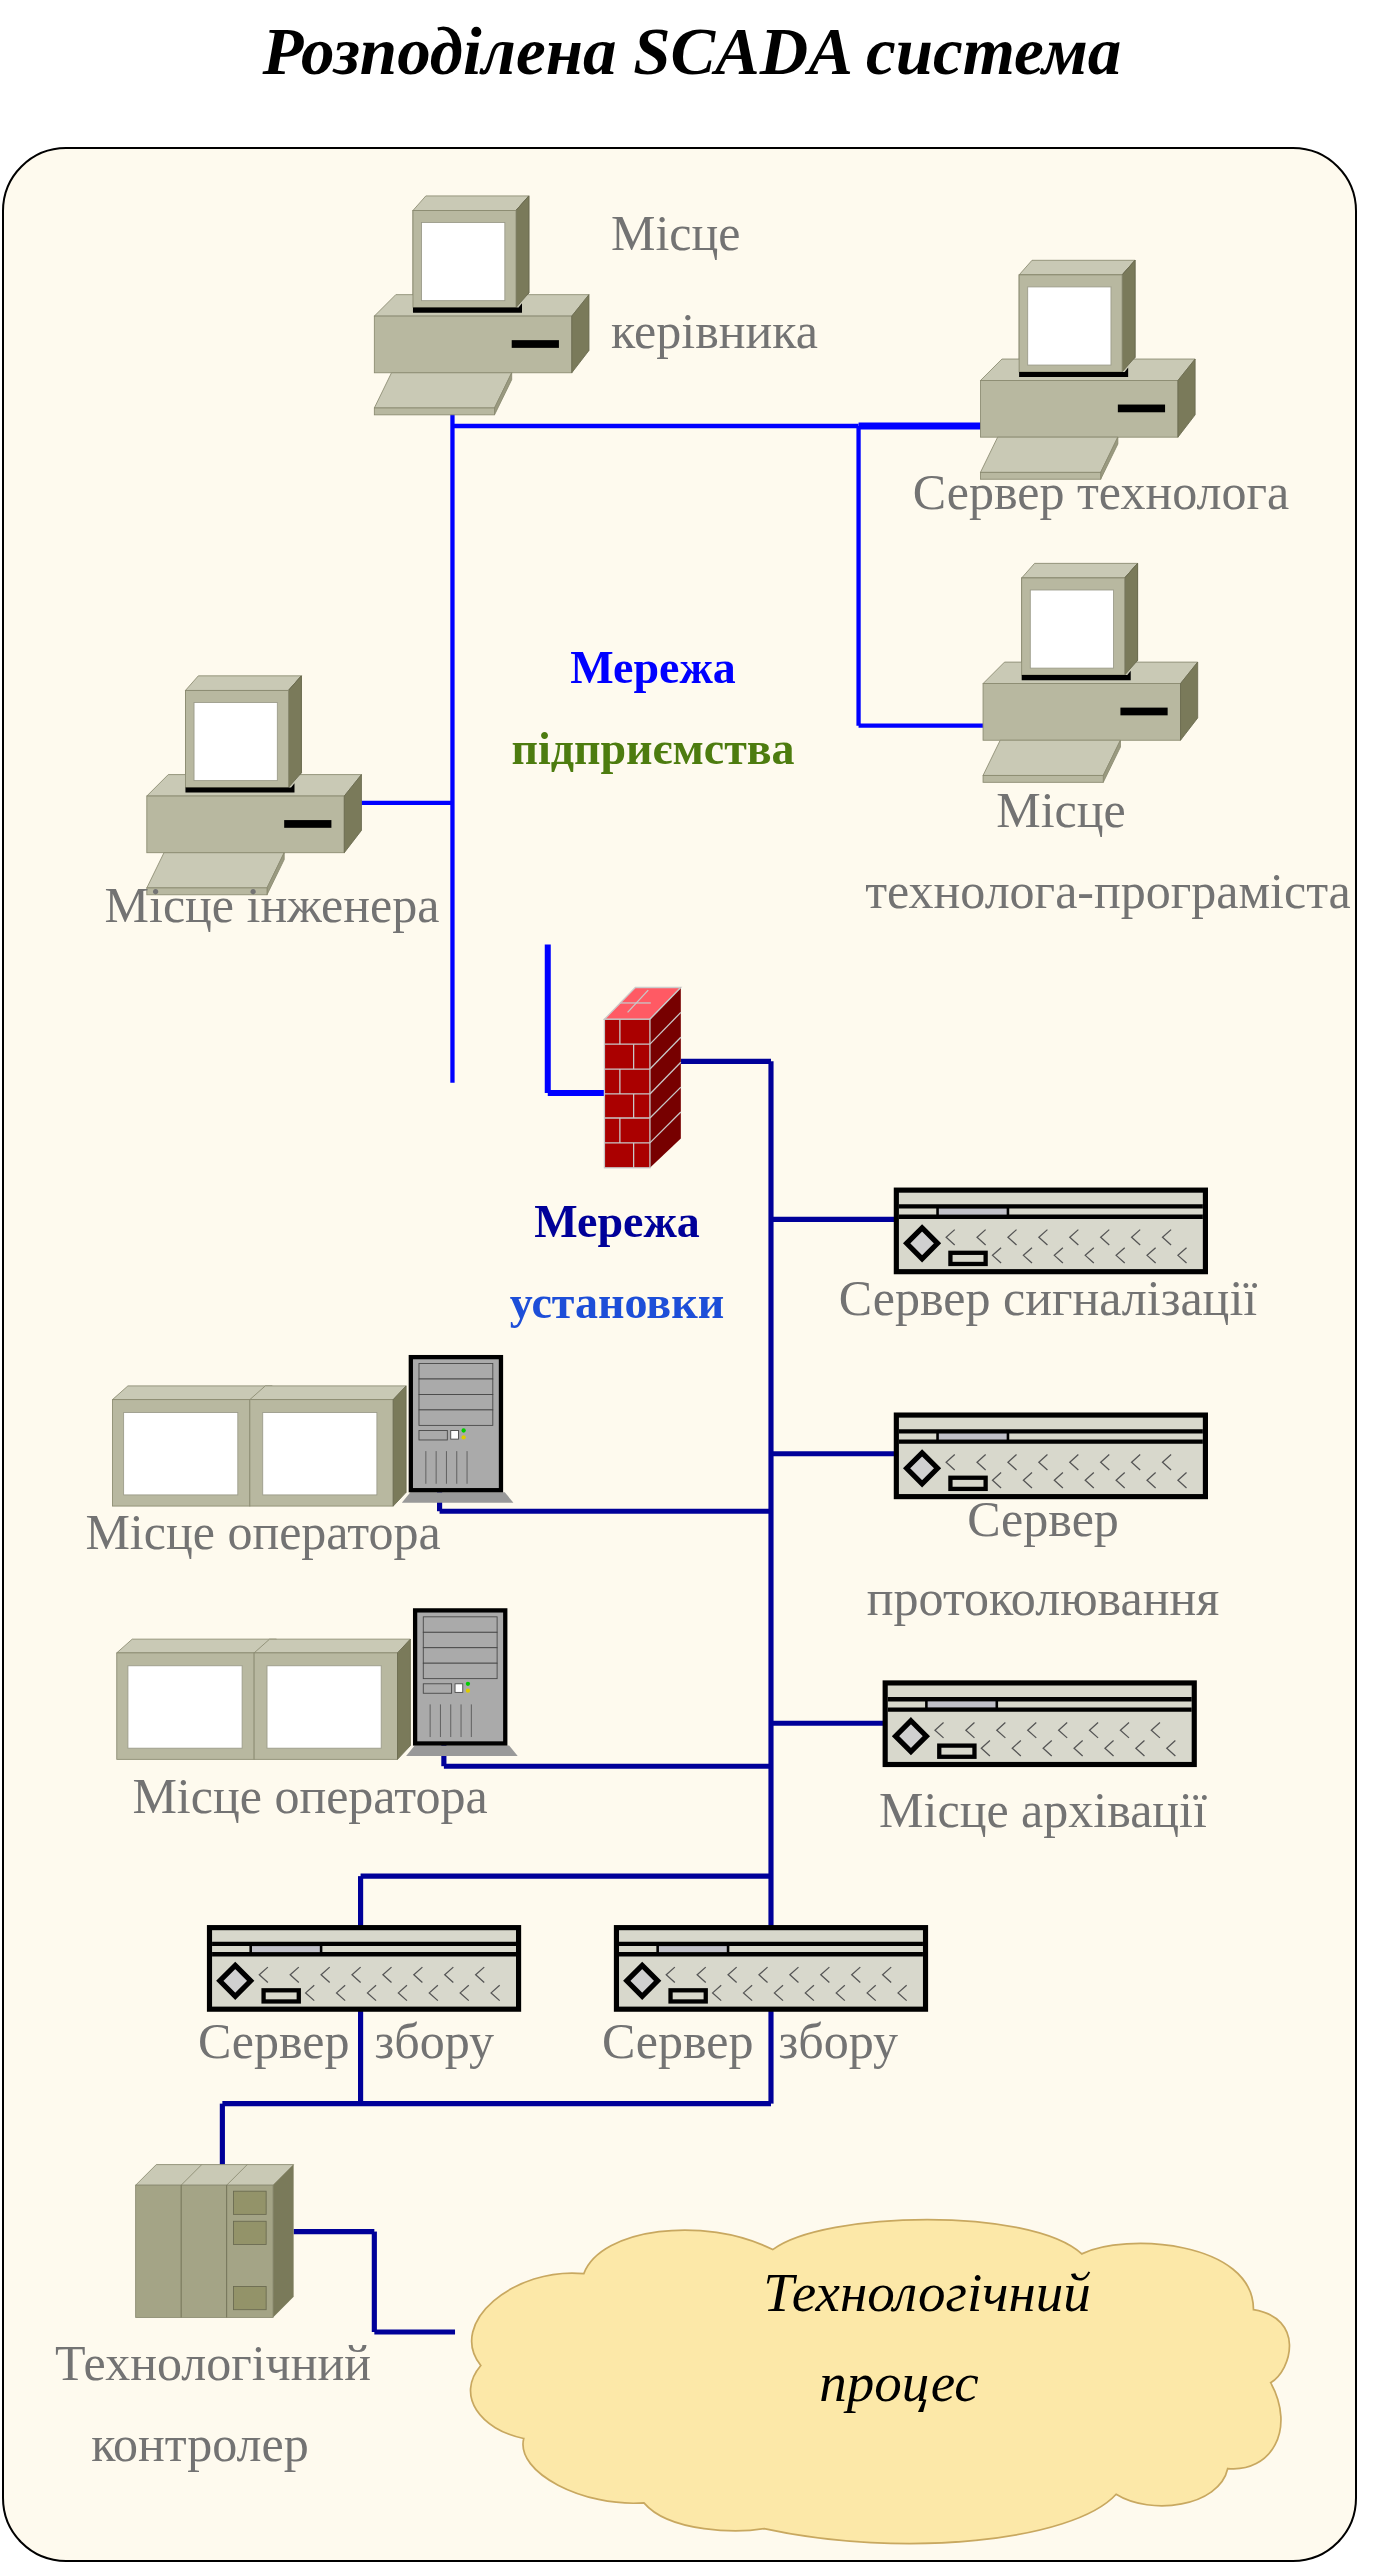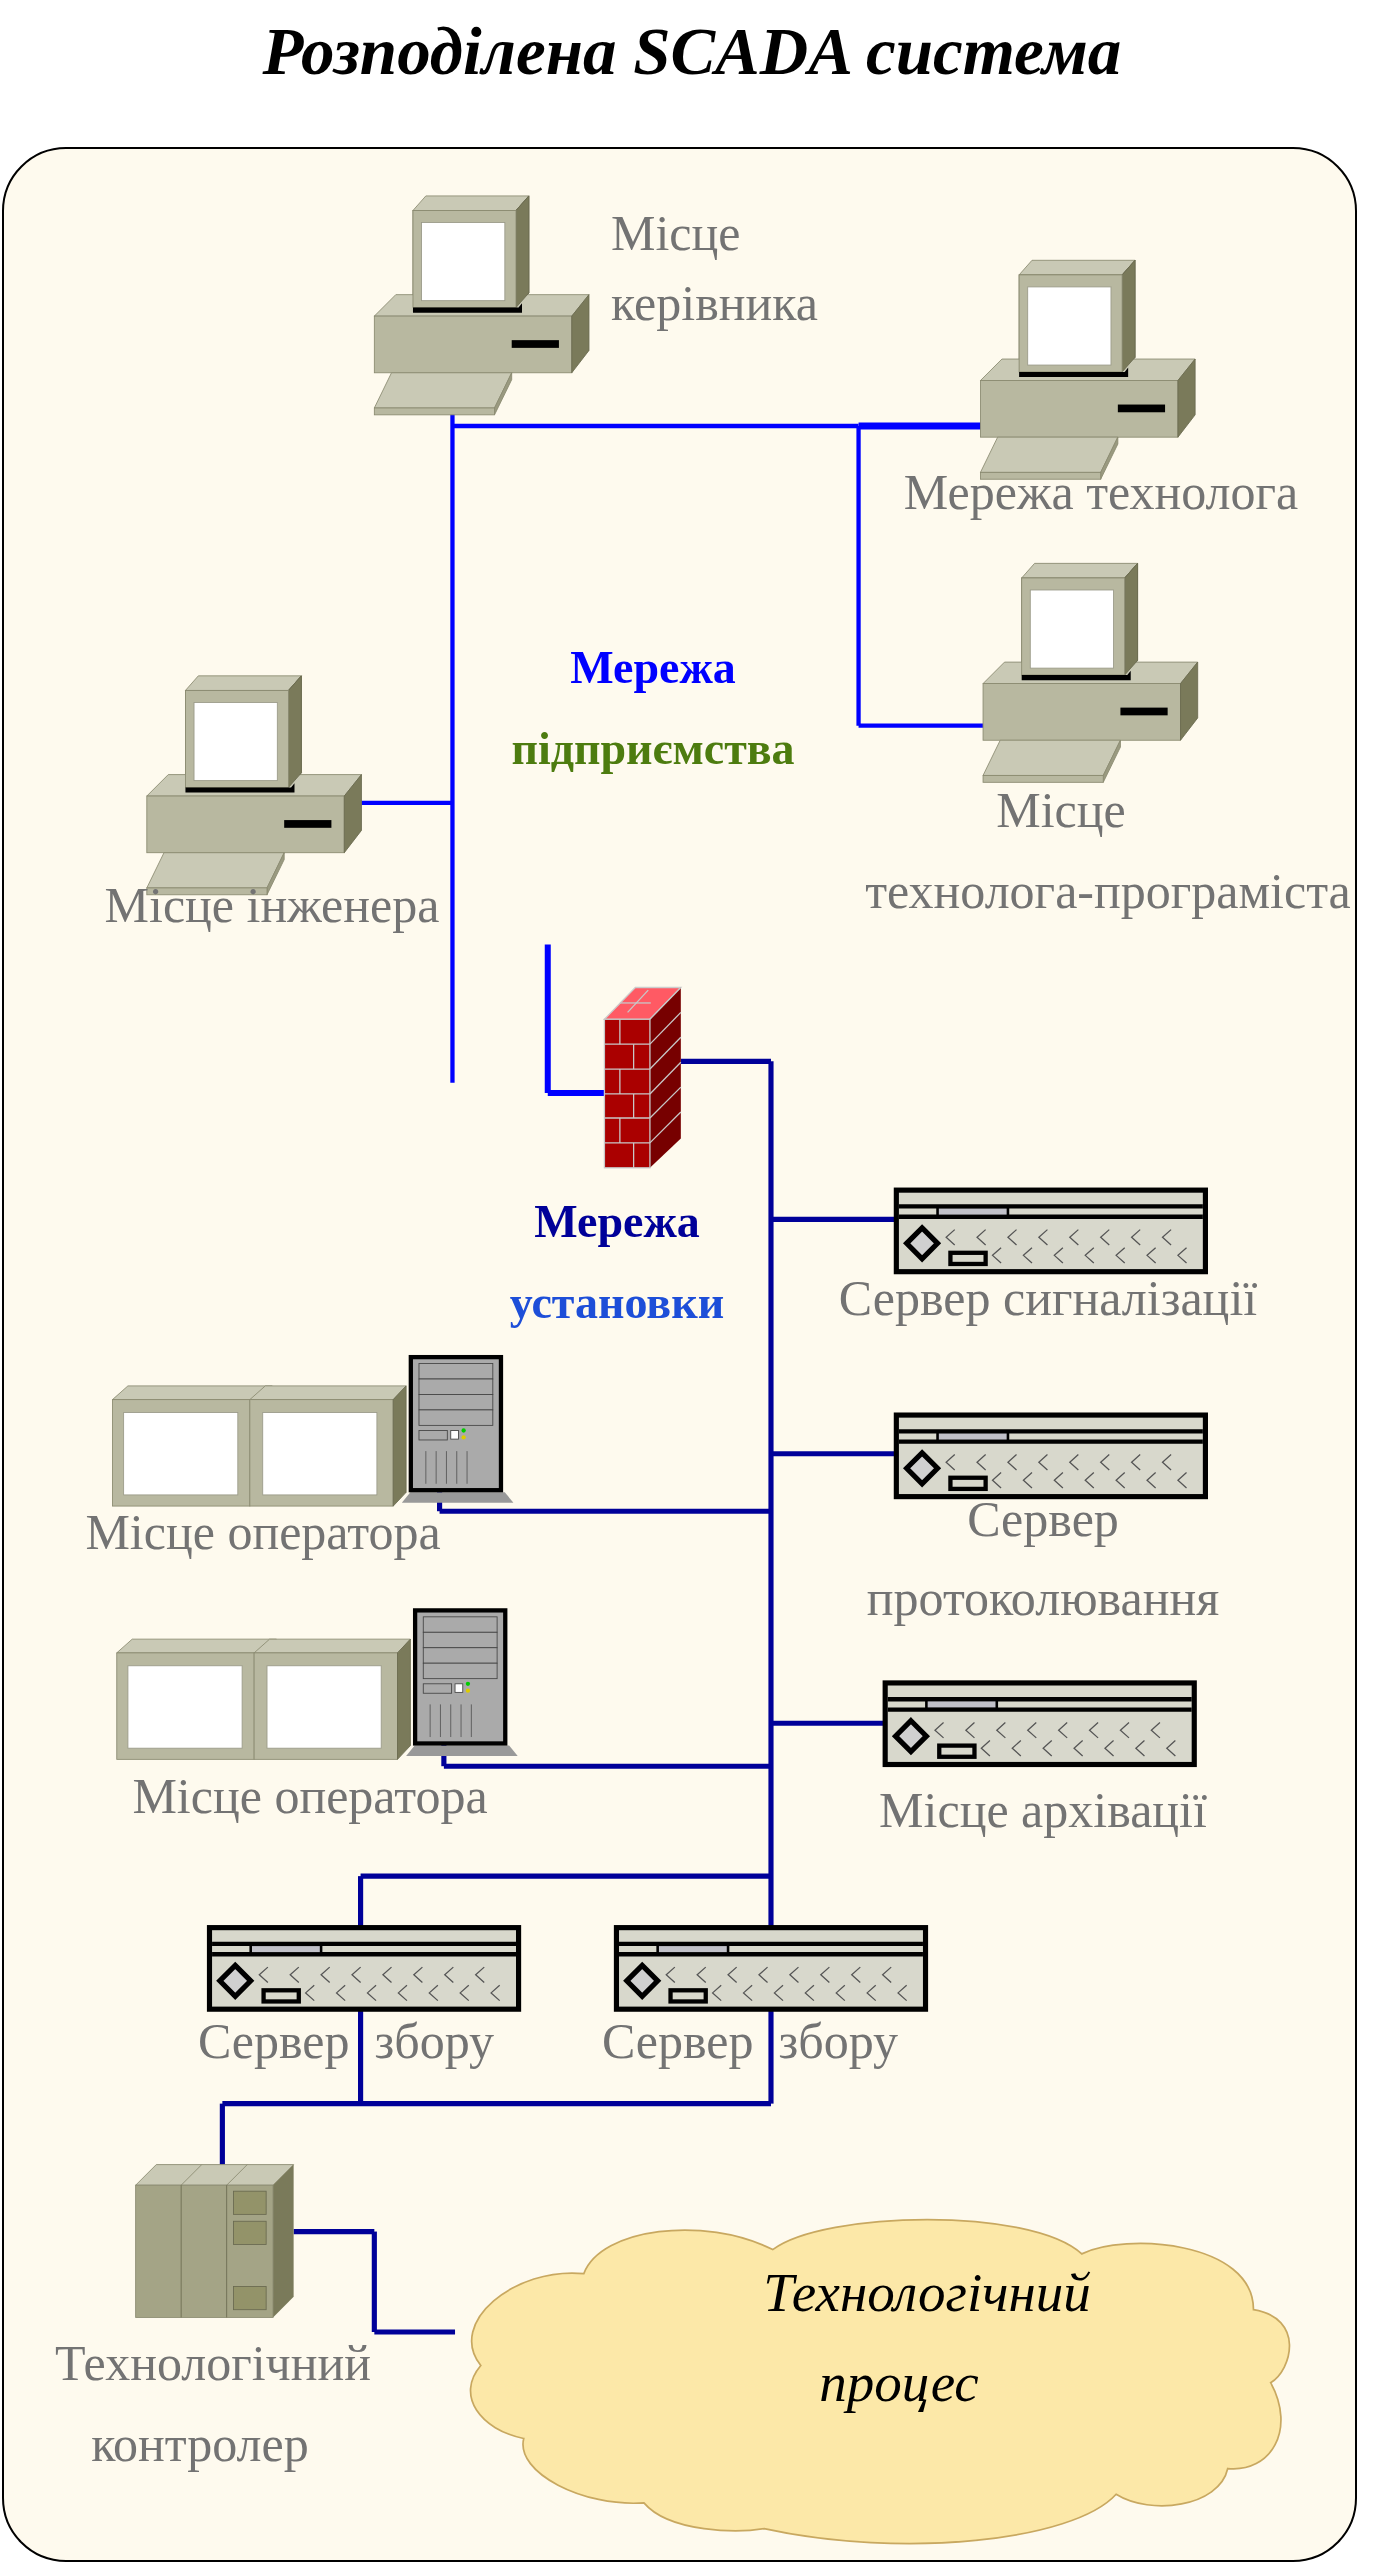--- a/index.html
+++ b/index.html
@@ -203,23 +203,23 @@
              C 1510,2830 1480,2880 1430,2875
              C 1420,2920 1340,2930 1300,2905
              C 1250,2960 1050,2980 890,2945
              C 860,2950 780,2950 750,2915
              C 680,2920 600,2880 610,2840
              C 560,2830 530,2790 560,2755 Z" fill="#fce8a8" stroke="#c8a860" stroke-width="2"></path>
   </g>
 </svg>
 
 <div class="lbl" style="left:611px; top:206px;">Місце</div>
-<div class="lbl" style="left:611px; top:276px;">керівника</div>
-
-<div class="lbl c" style="left:1101px; top:465px;">Мережа технолога</div>
+<div class="lbl" style="left:611px; top:304px;">керівника</div>
+
+<div class="lbl c" style="left:1101px; top:465px;">Сервер технолога</div>
 
 <div class="lbl c" style="left:1061px; top:783px;">Місце</div>
 <div class="lbl c" style="left:1061px; top:864px;margin-left:47px;">технолога-програміста</div>
 
 <div class="lbl c" style="left:272px; top:878px;">Місце інженера</div>
 
 <div class="net" style="left:653px; top:627px; color:#0000ff;">Мережа</div>
 <div class="net" style="left:653px; top:708px; color:#4d7c0f;">підприємства</div>
 
 <div class="net" style="left:617px; top:1181px; color:#000099;">Мережа</div>

